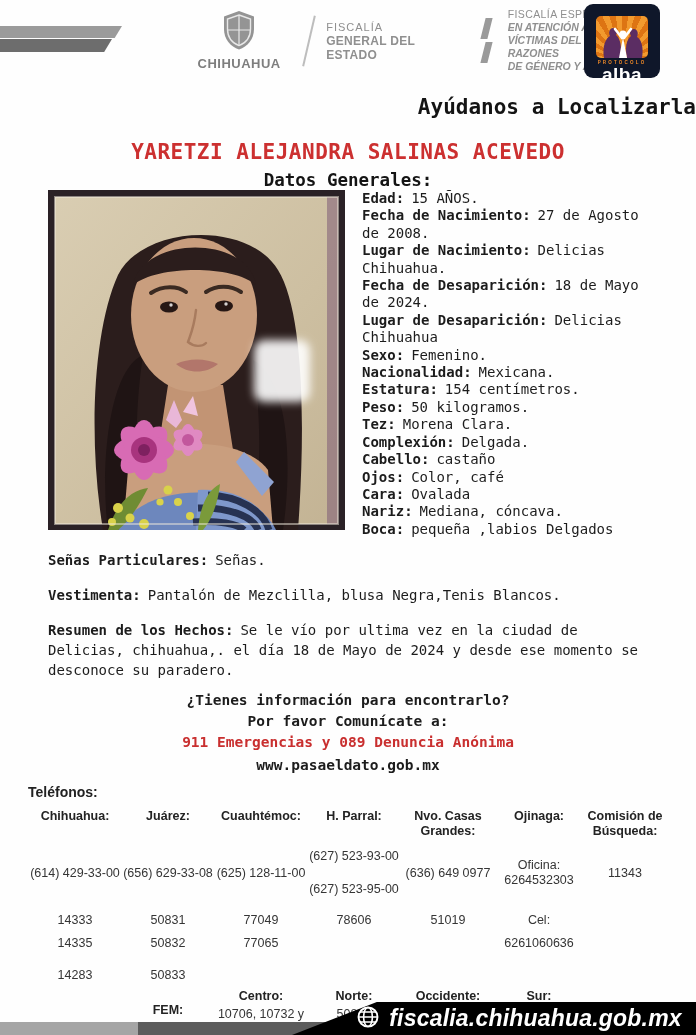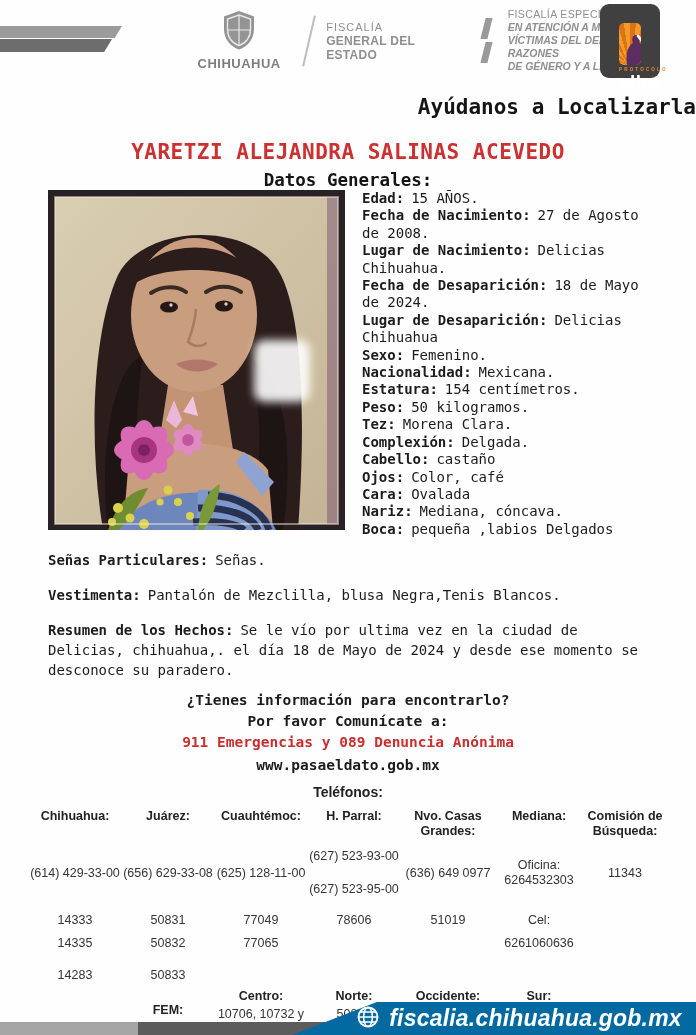--- a/index.html
+++ b/index.html
@@ -19,22 +19,22 @@
   .org{font-family:"Liberation Sans",sans-serif;color:#8f8f8f;line-height:14px;}
   .org-l1{font-size:11px;letter-spacing:1px;}
   .org-l2{font-size:12px;font-weight:700;letter-spacing:.3px;}
   .dslash{display:flex;flex-direction:column;gap:3px;margin:0 4px;}
   .dbar{width:7px;height:21px;background:#9a9a9a;transform:skewX(-14deg);}
   .unit{font-family:"Liberation Sans",sans-serif;font-style:italic;color:#8f8f8f;
         font-size:10.5px;line-height:13px;}
   .unit div:first-child{font-style:normal;letter-spacing:.4px;}
   .unit .b{font-weight:700;}
   
-  .alba{position:absolute;right:36px;top:4px;width:60px;height:74px;background:#404040;
-        border-radius:9px;padding:19px;box-sizing:border-box;display:flex;flex-direction:column;}
+  .alba{position:absolute;right:36px;top:4px;width:76px;height:74px;background:#0f172a;
+        border-radius:9px;padding:12px;box-sizing:border-box;display:flex;flex-direction:column;}
   .alba-art{position:relative;flex:none;height:42px;border-radius:5px;overflow:hidden;
             background:repeating-conic-gradient(from 240deg at 50% 105%,#f29a2e 0deg 8deg,#dd7413 8deg 16deg);}
   .alba-art svg{position:absolute;inset:0;}
   .alba-proto{font-family:"Liberation Sans",sans-serif;color:#f08a28;font-size:4.5px;
               font-weight:700;letter-spacing:2.2px;text-align:center;margin-top:2px;}
   .alba-name{font-family:"Liberation Sans",sans-serif;color:#ffffff;font-weight:700;
              font-size:19px;line-height:19px;text-align:center;letter-spacing:.5px;}
 
   
   .t1{margin-top:9px;text-align:right;font-weight:700;font-size:21px;color:#141414;}
@@ -53,21 +53,21 @@
   .note:last-child{margin-bottom:0;}
   .n-label{font-weight:700;margin-right:7px;}
 
   
   .cta{margin-top:10px;text-align:center;font-weight:700;font-size:14.5px;line-height:21px;}
   .cta .red{color:#c92f2f;}
   .cta .site{margin-top:2px;}
 
   
   .phones{margin-top:8px;padding:0 28px;font-family:"Liberation Sans",sans-serif;}
-  .ph-title{text-align:center;font-weight:700;font-size:14px;color:#222;}
+  .ph-title{font-weight:700;font-size:14px;color:#222;}
   .ph-grid{display:grid;grid-template-columns:94px 92px 94px 92px 96px 86px 86px;
            justify-content:space-between;}
   .ph-heads{margin-top:9px;}
   .ph-head{font-weight:700;font-size:12.5px;color:#232323;text-align:center;line-height:15px;}
   .ph-mains{margin-top:6px;min-height:56px;align-items:center;}
   .ph-main{font-size:12.5px;color:#353535;text-align:center;line-height:15px;white-space:pre-line;}
   .ph-main.two{display:flex;flex-direction:column;gap:18px;}
   .ph-lists{margin-top:8px;}
   .ph-list{display:flex;flex-direction:column;align-items:center;}
   .ph-item{font-size:12.5px;color:#353535;height:23px;line-height:23px;text-align:center;}
@@ -77,21 +77,21 @@
   .fem-label{font-weight:700;font-size:12.5px;color:#232323;text-align:center;margin-top:14px;}
   .zone{text-align:center;}
   .zone-name{font-weight:700;font-size:12.5px;color:#232323;}
   .zone-val{font-size:12.5px;color:#353535;line-height:15px;margin-top:4px;white-space:pre-line;}
 
   
   .footer{position:absolute;left:0;right:0;bottom:0;height:44px;}
   .f-gray1{position:absolute;left:0;bottom:0;width:140px;height:13px;background:#a5a5a5;}
   .f-gray2{position:absolute;left:138px;bottom:0;width:285px;height:13px;background:#5c5c5c;
            clip-path:polygon(0 0,100% 0,96% 100%,0 100%);}
-  .f-navy{position:absolute;right:0;bottom:0;width:404px;height:33px;background:#0369a1;
+  .f-navy{position:absolute;right:0;bottom:0;width:404px;height:33px;background:#000000;
           clip-path:polygon(21% 0,100% 0,100% 100%,0 100%);
           display:flex;align-items:center;justify-content:center;gap:9px;padding-left:50px;box-sizing:border-box;}
   .f-url{font-family:"Liberation Sans",sans-serif;font-style:italic;font-weight:700;
          font-size:23px;color:#ffffff;letter-spacing:.2px;}
 </style>
 </head>
 <body>
 
 <div class="page">
 
@@ -272,21 +272,21 @@
 
   <div class="phones">
     <div class="ph-title">Teléfonos:</div>
 
     <div class="ph-grid ph-heads">
       <div class="ph-head">Chihuahua:</div>
       <div class="ph-head">Juárez:</div>
       <div class="ph-head">Cuauhtémoc:</div>
       <div class="ph-head">H. Parral:</div>
       <div class="ph-head">Nvo. Casas Grandes:</div>
-      <div class="ph-head">Mediana:</div>
+      <div class="ph-head">Ojinaga:</div>
       <div class="ph-head">Comisión de Búsqueda:</div>
     </div>
 
     <div class="ph-grid ph-mains">
       <div class="ph-main">(614) 429-33-00</div>
       <div class="ph-main">(656) 629-33-08</div>
       <div class="ph-main">(625) 128-11-00</div>
       <div class="ph-main two">
         <div>(627) 523-93-00</div>
         <div>(627) 523-95-00</div>

